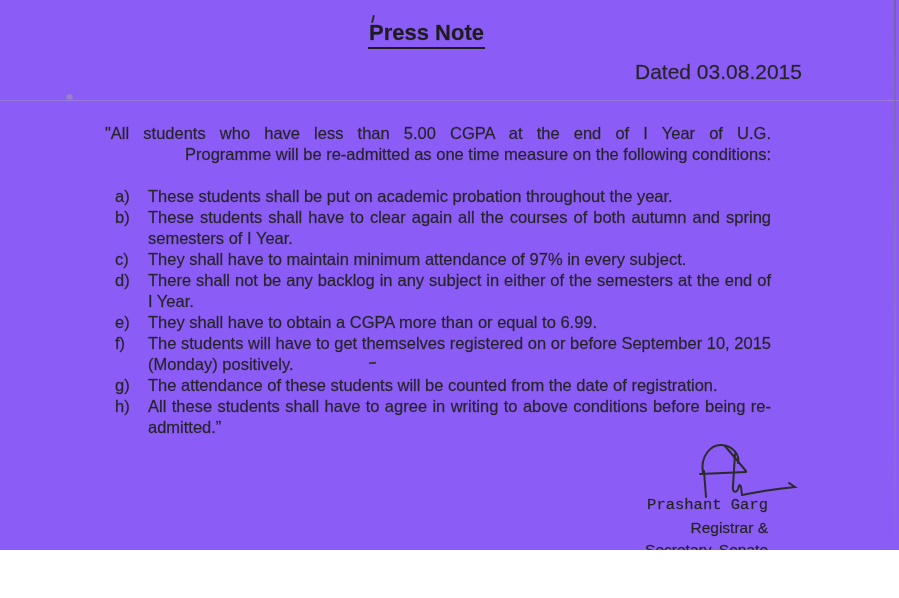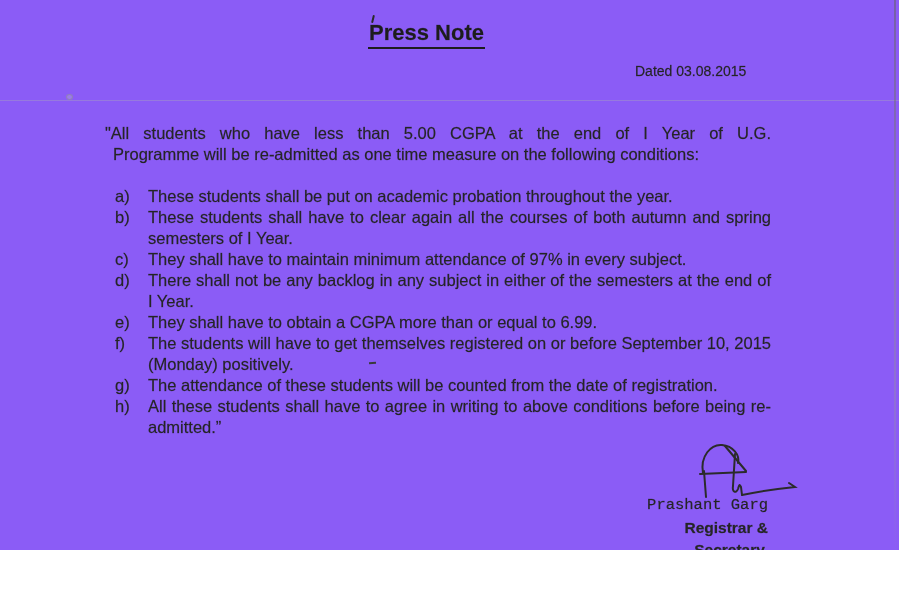--- a/index.html
+++ b/index.html
@@ -47,46 +47,46 @@
 
   
   .title {
     position: absolute; left: 368px; top: 20px;
     font-size: 22px; font-weight: bold; line-height: 26px;
     border-bottom: 2.5px solid #1d1d1d; padding: 0 1px 1px 1px;
     color: #1d1d1d;
   }
   .date {
     position: absolute; left: 635px; top: 61px;
-    font-size: 14px; line-height: 21px;
+    font-size: 21px; line-height: 21px;
   }
   .intro {
     position: absolute; left: 105px; top: 123px; width: 666px;
     font-size: 16.5px; line-height: 21px;
   }
   .intro-line1 { text-align: justify; text-align-last: justify; }
-  .intro-line2 { text-align: left; margin-left: 8px; }
+  .intro-line2 { text-align: right; }
 
   .conditions {
     position: absolute; left: 115px; top: 186px; width: 656px;
     font-size: 16.5px; line-height: 21px;
   }
   .cond-row { display: flex; align-items: flex-start; }
   .cond-label { flex: 0 0 33px; }
   .cond-text { flex: 1 1 auto; text-align: justify; text-align-last: left; }
 
   .signature-svg {
     position: absolute; left: 698px; top: 442px; width: 100px; height: 58px;
   }
   .sign-block {
     position: absolute; left: 640px; top: 495px; width: 128px;
     font-size: 15.5px; line-height: 21.8px;
   }
   .sign-name  { text-align: right; font-weight: 400; font-family: Liberation Mono, monospace; }
-  .sign-bold  { font-weight: bold; }
+  .sign-bold  { font-weight: normal; }
   .align-right { text-align: right; }
   .align-left  { text-align: left; }
 </style>
 </head>
 <body>
 
 <div class="page">
 
   <div class="scan-hline"></div>
   <div class="scan-speck"></div>

